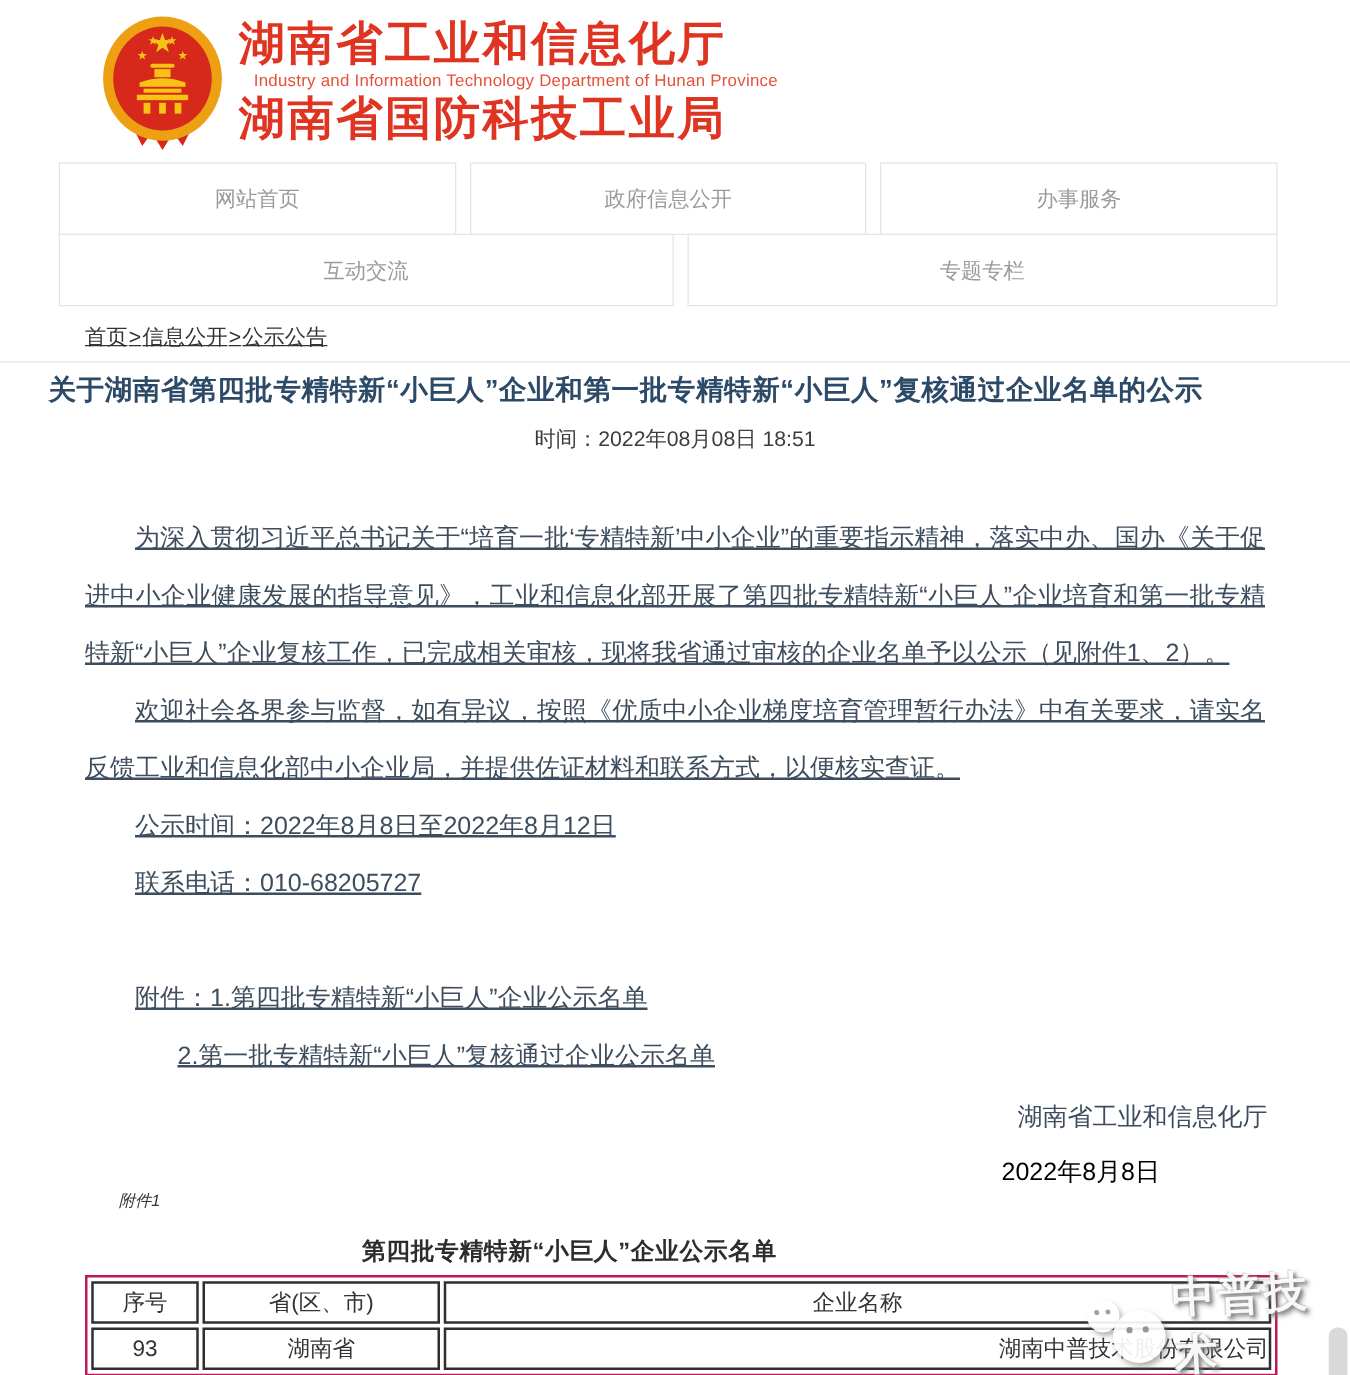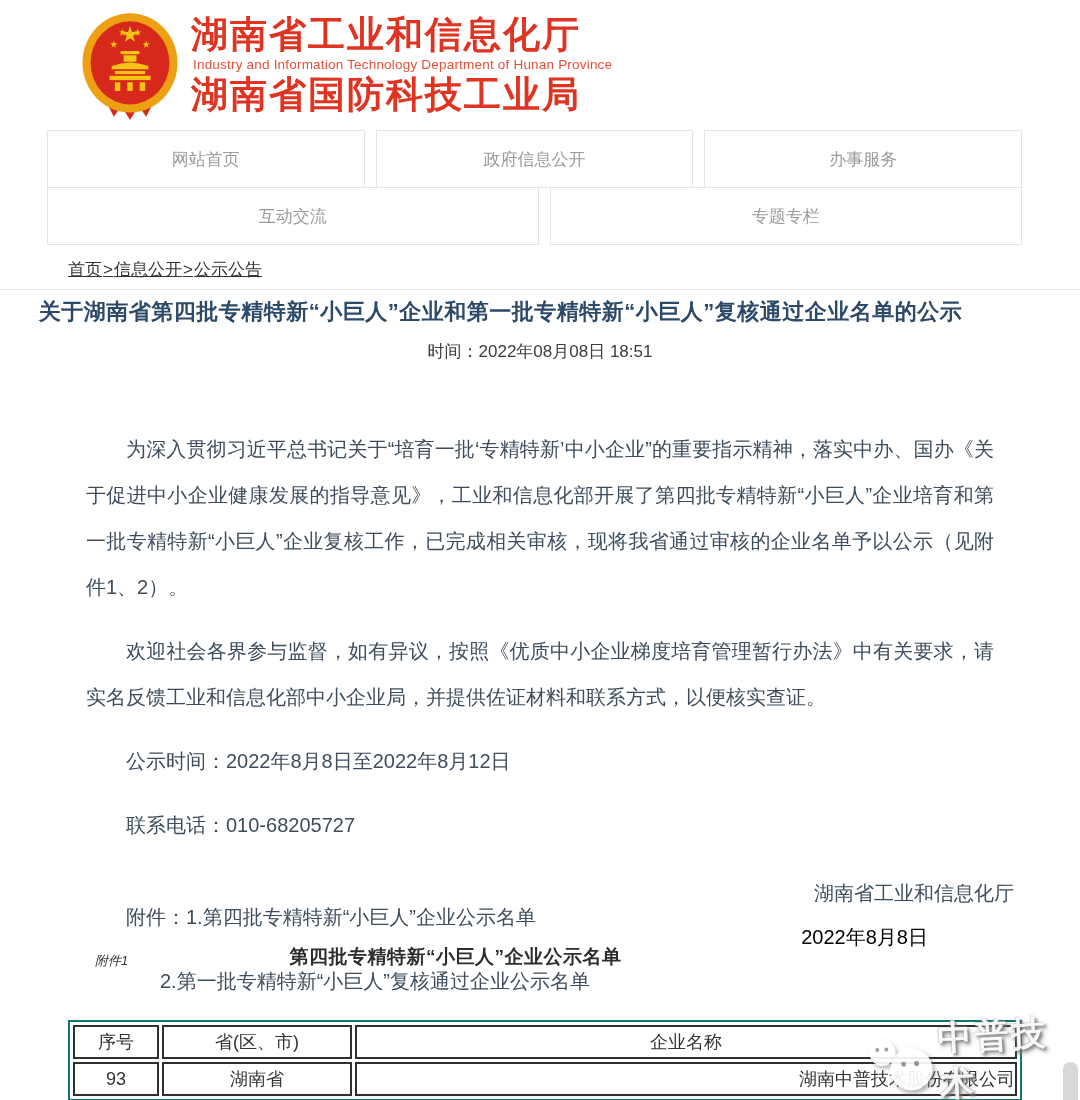--- a/index.html
+++ b/index.html
@@ -6,21 +6,21 @@
   html,body { background:#ffffff; }
   body { font-family: "Liberation Sans", "DejaVu Sans", sans-serif; }
   .page { position:relative; width:1080px; height:1100px; background:#fff; overflow:hidden; margin:0 auto; }
 
   
   .site-header { position:absolute; left:0; top:0; width:1080px; height:130px; background:#fff; }
   .emblem { position:absolute; left:76px; top:8px; width:108px; height:114px; }
   .emblem svg { width:100%; height:100%; }
   .org-block { position:absolute; left:191px; top:15px; }
   .org-cn { font-size:37px; font-weight:bold; color:#df3421; letter-spacing:2px; line-height:40px; }
-  .org-en { font-size:13.5px; color:#e6503a; letter-spacing:0.2px; line-height:17px; margin:1px 0 2px 2px; }
+  .org-en { font-size:13.5px; color:#e6503a; letter-spacing:0.2px; line-height:17px; margin:1px 0 2px 12px; }
 
   
   .main-nav { position:absolute; left:48px; top:131px; width:974px; }
   .nav-row { display:flex;gap:12px; }
   .nav-item { display:flex; align-items:center; justify-content:center;
     border:1px solid #e4e4e4; margin-left:-1px; margin-top:-1px;
     color:#9b9b9b; font-size:17px; height:58px; background:#fff; cursor:pointer; text-decoration:none; }
   .nav-row1 .nav-item { flex:1; }
   .nav-row2 .n1 { width:51%; }
   .nav-row2 .n2 { width:49%; }
@@ -31,35 +31,35 @@
   .breadcrumb .sep { color:#333; margin:0 1px; }
   .rule { position:absolute; left:0; top:289px; width:1080px; height:1px; background:#e6e6e6; }
 
   
   .article-title { position:absolute; left:0; top:297px; width:1001px; text-align:center;
     font-size:22px; font-weight:bold; color:#2c4a68; letter-spacing:0.5px; }
   .article-time { position:absolute; left:0; top:340px; width:1080px; text-align:center;
     font-size:17px; color:#3c3c3c; }
   .article-body { position:absolute; left:68px; top:408px; width:944px;
     font-size:20px; line-height:46px; color:#3e4d5d; text-align:justify; }
-  .article-body p { margin:18px; }
+  .article-body p { margin:0;text-decoration:underline; }
   .para, .indent { text-indent:2em; }
   .attach2 { text-indent:3.7em; }
   .gap { margin-top:46px !important; }
   .attach-link { cursor:pointer; }
 
   .sig-org { position:absolute; top:880px; right:66px; font-size:20px; color:#3e4d5d; }
   .sig-date { position:absolute; top:924px; right:152px; font-size:20px; color:#000000; }
 
   
   .annex-label { position:absolute; left:95px; top:952px; font-size:13px; color:#333;font-style:italic; }
-  .annex-title { position:absolute; left:0; top:944px; width:911px; text-align:center;
+  .annex-title { position:absolute; left:0; top:988px; width:911px; text-align:center;
     font-size:19px; font-weight:bold; color:#2d2d2d; letter-spacing:0.5px; }
   .annex-table { position:absolute; left:68px; top:1020px; width:954px;
-    border:2px solid #0f766e; border-collapse:separate; border-spacing:3px;
+    border:2px solid #be185d; border-collapse:separate; border-spacing:3px;
     table-layout:fixed; background:#fff; }
   .annex-table th, .annex-table td { border:2px solid #2f2f2f; height:34px;
     font-size:18px; color:#333; font-weight:normal; text-align:center; padding:0; background:#fff; }
   .annex-table td.left { text-align:right; padding-left:4px; }
   .c1 { width:86px; } .c2 { width:190px; }
 
   
   .watermark { position:absolute; left:868px; top:1014px; z-index:6; display:flex; align-items:center;
     transform:rotate(-3deg); }
   .wm-logo { position:relative; width:72px; height:58px; }

